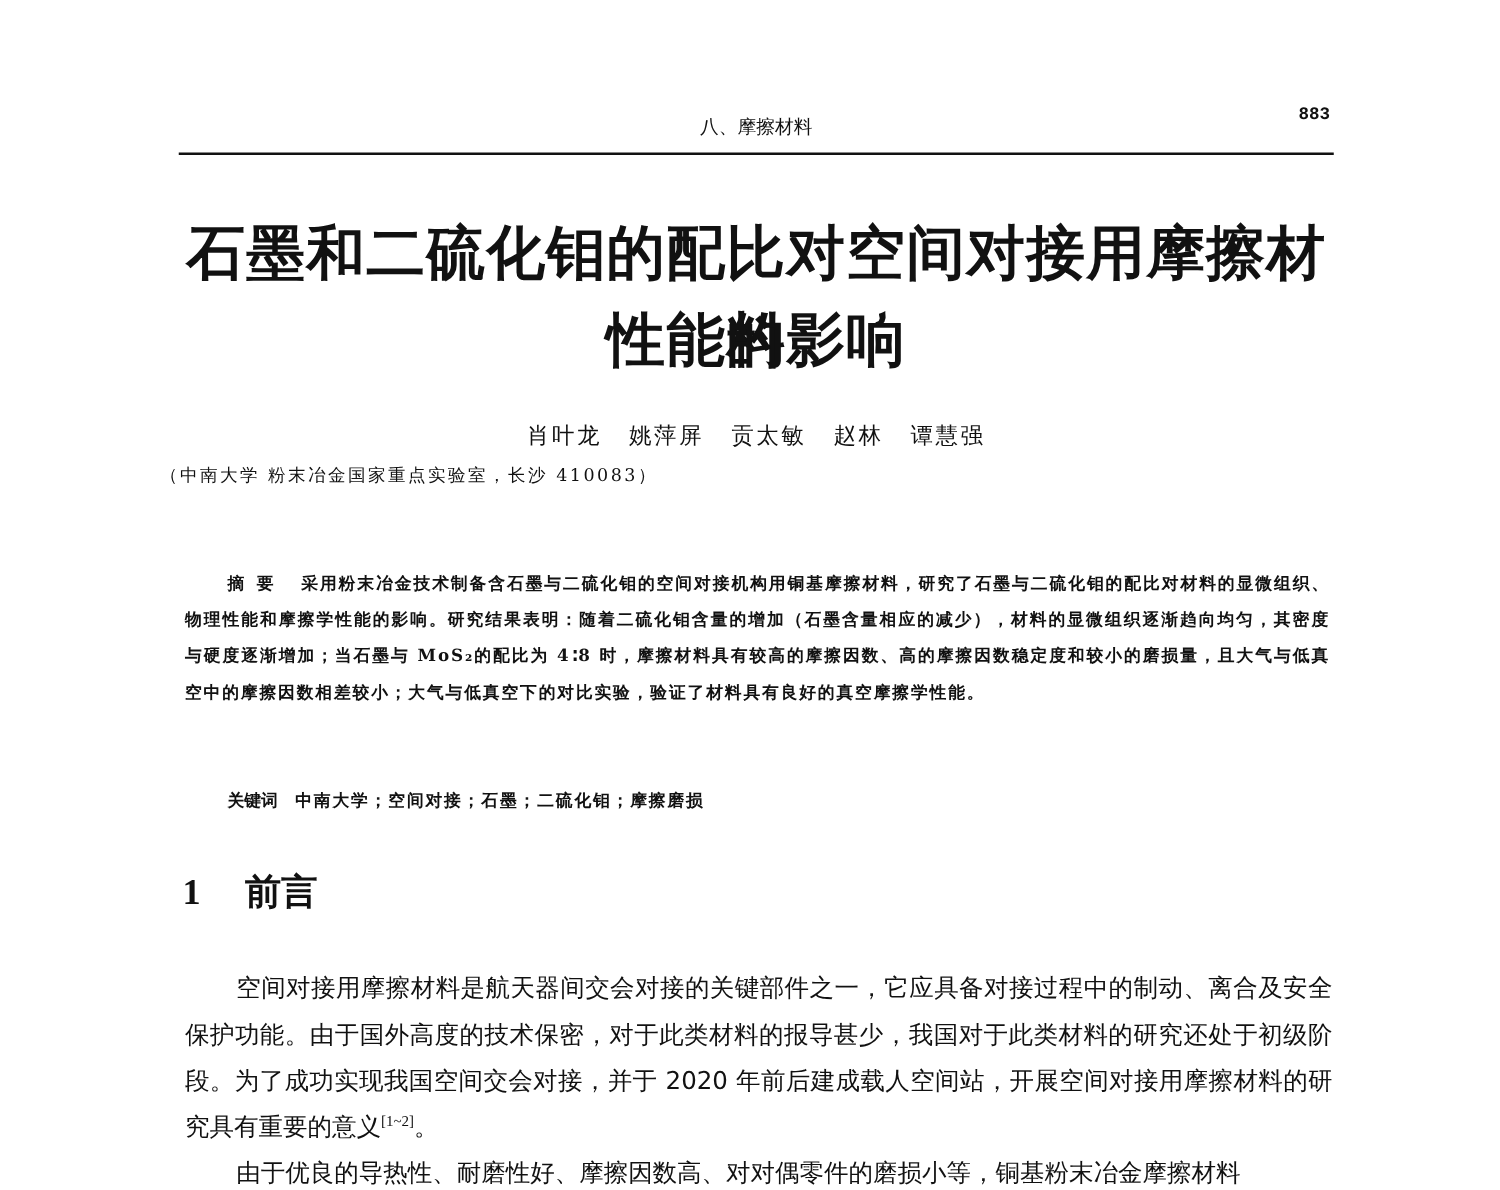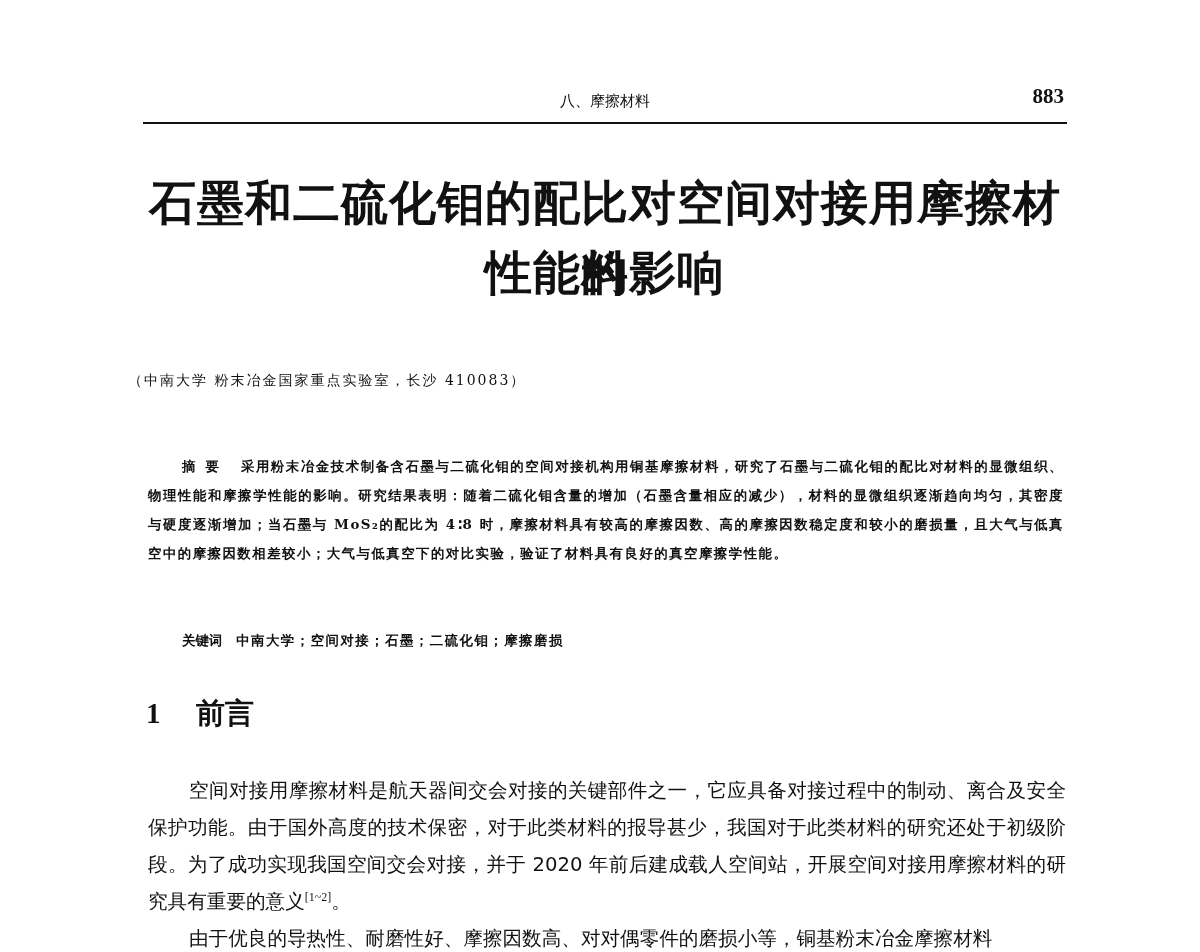--- a/index.html
+++ b/index.html
@@ -4,21 +4,21 @@
 <style>
   html, body { margin: 0; padding: 0; background: #ffffff; }
   body {
     width: 1200px; height: 952px; overflow: hidden; position: relative;
     color: #111; font-family: "DejaVu Serif", "Liberation Serif", serif;
   }
   .page { position: absolute; left: 0; top: 0; width: 1200px; height: 952px; margin-left: 12px; }
 
   .running-header { position: absolute; left: 132px; top: 84px; width: 922px; height: 40px; }
   .running-header .section { position: absolute; left: 0; width: 922px; top: 8px; text-align: center; font-size: 15px; font-family: "DejaVu Sans", sans-serif; letter-spacing: 0px; }
-  .running-header .pageno { position: absolute; right: 2px; top: 0px; font-size: 21px; font-weight: bold; font-family: Liberation Serif, serif; }
+  .running-header .pageno { position: absolute; right: 2px; top: 0px; font-size: 14px; font-weight: bold; font-family: Liberation Mono, monospace; }
   .header-rule { position: absolute; left: 131px; top: 122px; width: 924px; height: 2px; background: #111; }
 
   .title { position: absolute; left: 132px; width: 922px; text-align: center; font-family: "DejaVu Sans", sans-serif; font-weight: bold; font-size: 47px; letter-spacing: 1px; line-height: 70px; }
   .title.l1 { top: 168px; }
   .title.l2 { top: 238px; }
 
   .authors { position: absolute; left: 132px; width: 922px; top: 336px; text-align: center; font-size: 18px; word-spacing: 14px; letter-spacing: 2px; }
   .affil { position: absolute; left: 116px; width: 922px; top: 372px; text-align: left; font-size: 14px; letter-spacing: 2px; }
 
   .abstract { position: absolute; left: 136px; top: 452px; width: 916px; font-size: 13.4px; line-height: 29px; font-weight: bold; letter-spacing: 1.5px; text-align: justify; text-align-last: left; }
@@ -40,20 +40,21 @@
 
   <div class="running-header">
     <div class="section">八、摩擦材料</div>
     <div class="pageno">883</div>
   </div>
   <div class="header-rule"></div>
 
   <div class="title l1">石墨和二硫化钼的配比对空间对接用摩擦材料</div>
   <div class="title l2">性能的影响</div>
 
+  <div class="authors">肖叶龙  姚萍屏  贡太敏  赵林  谭慧强</div>
   <div class="affil">（中南大学 粉末冶金国家重点实验室，长沙 410083）</div>
 
   <div class="abstract"><span class="label">摘要</span><span>采用粉末冶金技术制备含石墨与二硫化钼的空间对接机构用铜基摩擦材料，研究了石墨与二硫化钼的配比对材料的显微组织、物理性能和摩擦学性能的影响。研究结果表明：随着二硫化钼含量的增加（石墨含量相应的减少），材料的显微组织逐渐趋向均匀，其密度与硬度逐渐增加；当石墨与 MoS₂的配比为 4∶8 时，摩擦材料具有较高的摩擦因数、高的摩擦因数稳定度和较小的磨损量，且大气与低真空中的摩擦因数相差较小；大气与低真空下的对比实验，验证了材料具有良好的真空摩擦学性能。</span></div>
 
   <div class="keywords">
     <span class="label">关键词</span><span>中南大学；空间对接；石墨；二硫化钼；摩擦磨损</span>
   </div>
 
   <div class="section-heading">
     <span class="num">1</span><span>前言</span>

